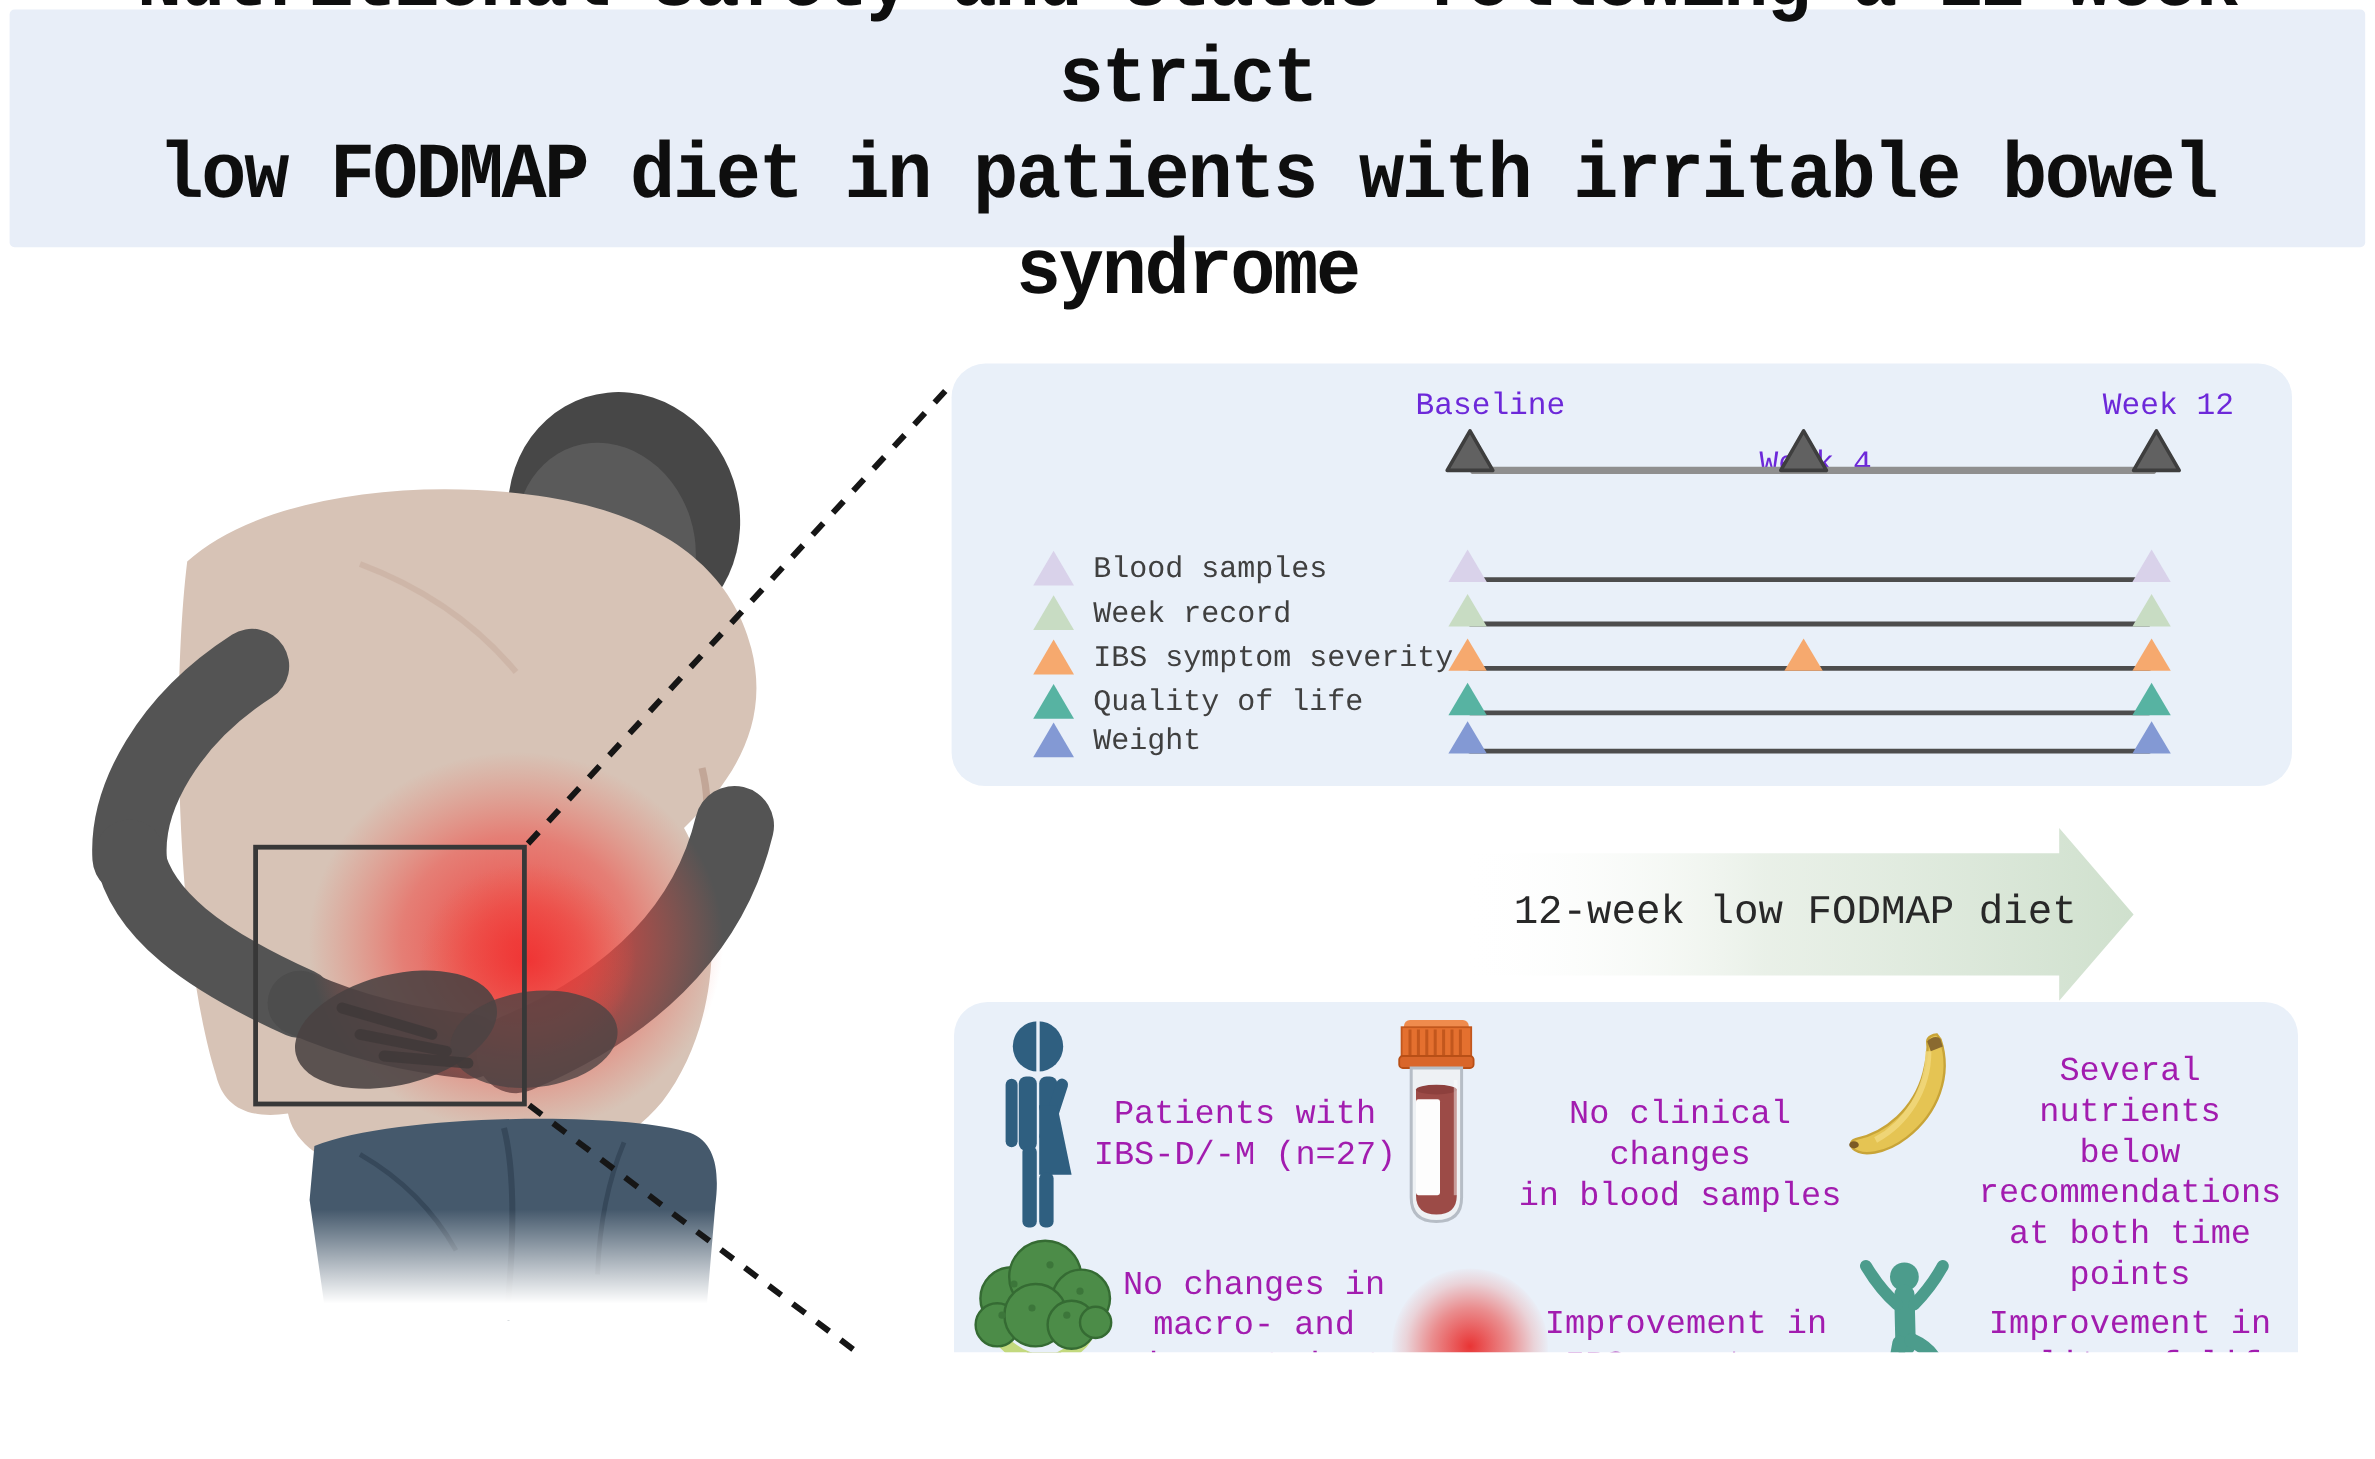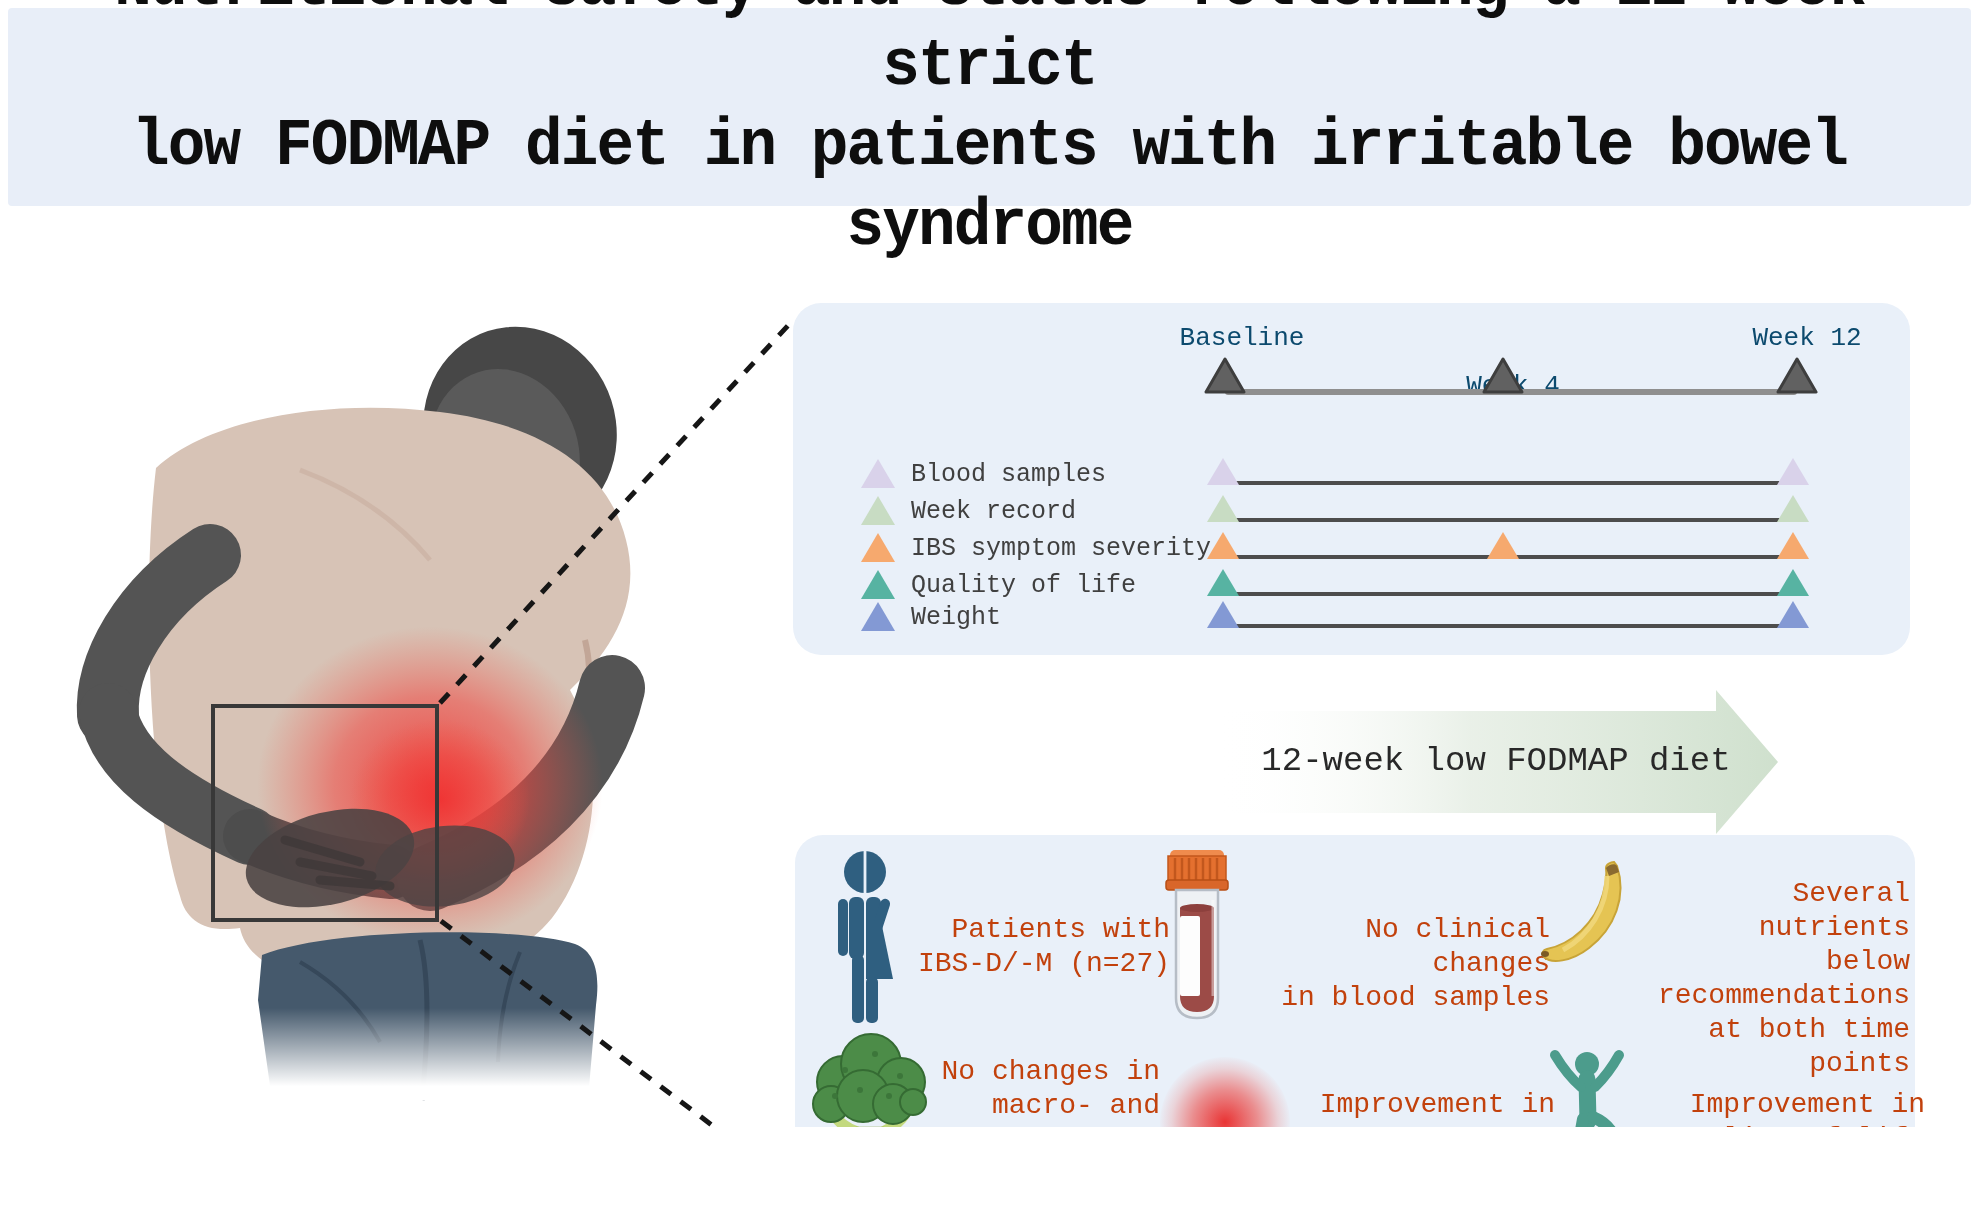--- a/index.html
+++ b/index.html
@@ -11,42 +11,42 @@
           border-radius:4px;display:flex;align-items:center;justify-content:center;}
   .title{width:100%;text-align:center;font-weight:700;font-size:66px;line-height:80px;
          letter-spacing:-2px;color:#0e0e0e;transform:scaleX(.95);}
 
   
   #scene{position:absolute;left:0;top:0;}
 
   
   .tl-panel{position:absolute;left:793px;top:303px;width:1117px;height:352px;background:#e9f0f9;
             border-radius:28px;}
-  .tp-label{position:absolute;top:20px;width:180px;text-align:center;font-size:26px;color:#0c4a6e;}
+  .tp-label{position:absolute;top:20px;width:180px;text-align:center;font-size:26px;color:#6d28d9;}
   .tl-line{position:absolute;left:432px;top:86px;width:572px;height:6px;background:#8f8f8f;border-radius:3px;}
   .tl-marker{position:absolute;top:52px;width:44px;height:40px;}
   .mrow{position:absolute;left:0;width:100%;height:40px;}
   .tri{width:0;height:0;border-left:16px solid transparent;border-right:16px solid transparent;
        border-bottom:27px solid #ccc;position:absolute;}
   .legend-tri{border-left-width:17px;border-right-width:17px;border-bottom-width:29px;left:68px;top:4px;}
   .mlabel{position:absolute;left:118px;top:0;height:40px;line-height:40px;font-size:25px;color:#404040;white-space:nowrap;}
   .mline{position:absolute;left:430px;top:26px;width:570px;height:4px;background:#4d4d4d;border-radius:2px;}
   .tri-start{left:414px;top:3px;}
   .tri-mid{left:694px;top:3px;}
   .tri-end{left:984px;top:3px;}
 
   
   #arrow-svg{position:absolute;left:1210px;top:685px;}
   .arrow-label{position:absolute;left:1246px;top:742px;width:500px;text-align:center;
                font-size:34px;color:#282828;}
 
   
   .fd-panel{position:absolute;left:795px;top:835px;width:1120px;height:370px;background:#e9f0f9;
             border-radius:28px;}
-  .fd-text{position:absolute;font-size:28px;line-height:34px;color:#c2410c;text-align:right;
+  .fd-text{position:absolute;font-size:28px;line-height:34px;color:#a21caf;text-align:center;
            white-space:pre-line;}
   .fd-icon{position:absolute;}
   .pain-blob{width:130px;height:130px;border-radius:50%;
      background:radial-gradient(circle, rgba(233,42,42,.95) 0%, rgba(235,60,55,.55) 35%,
                 rgba(238,80,70,.18) 58%, rgba(238,90,80,0) 72%);}
 </style>
 </head>
 <body>
 
 <div class="stage">

